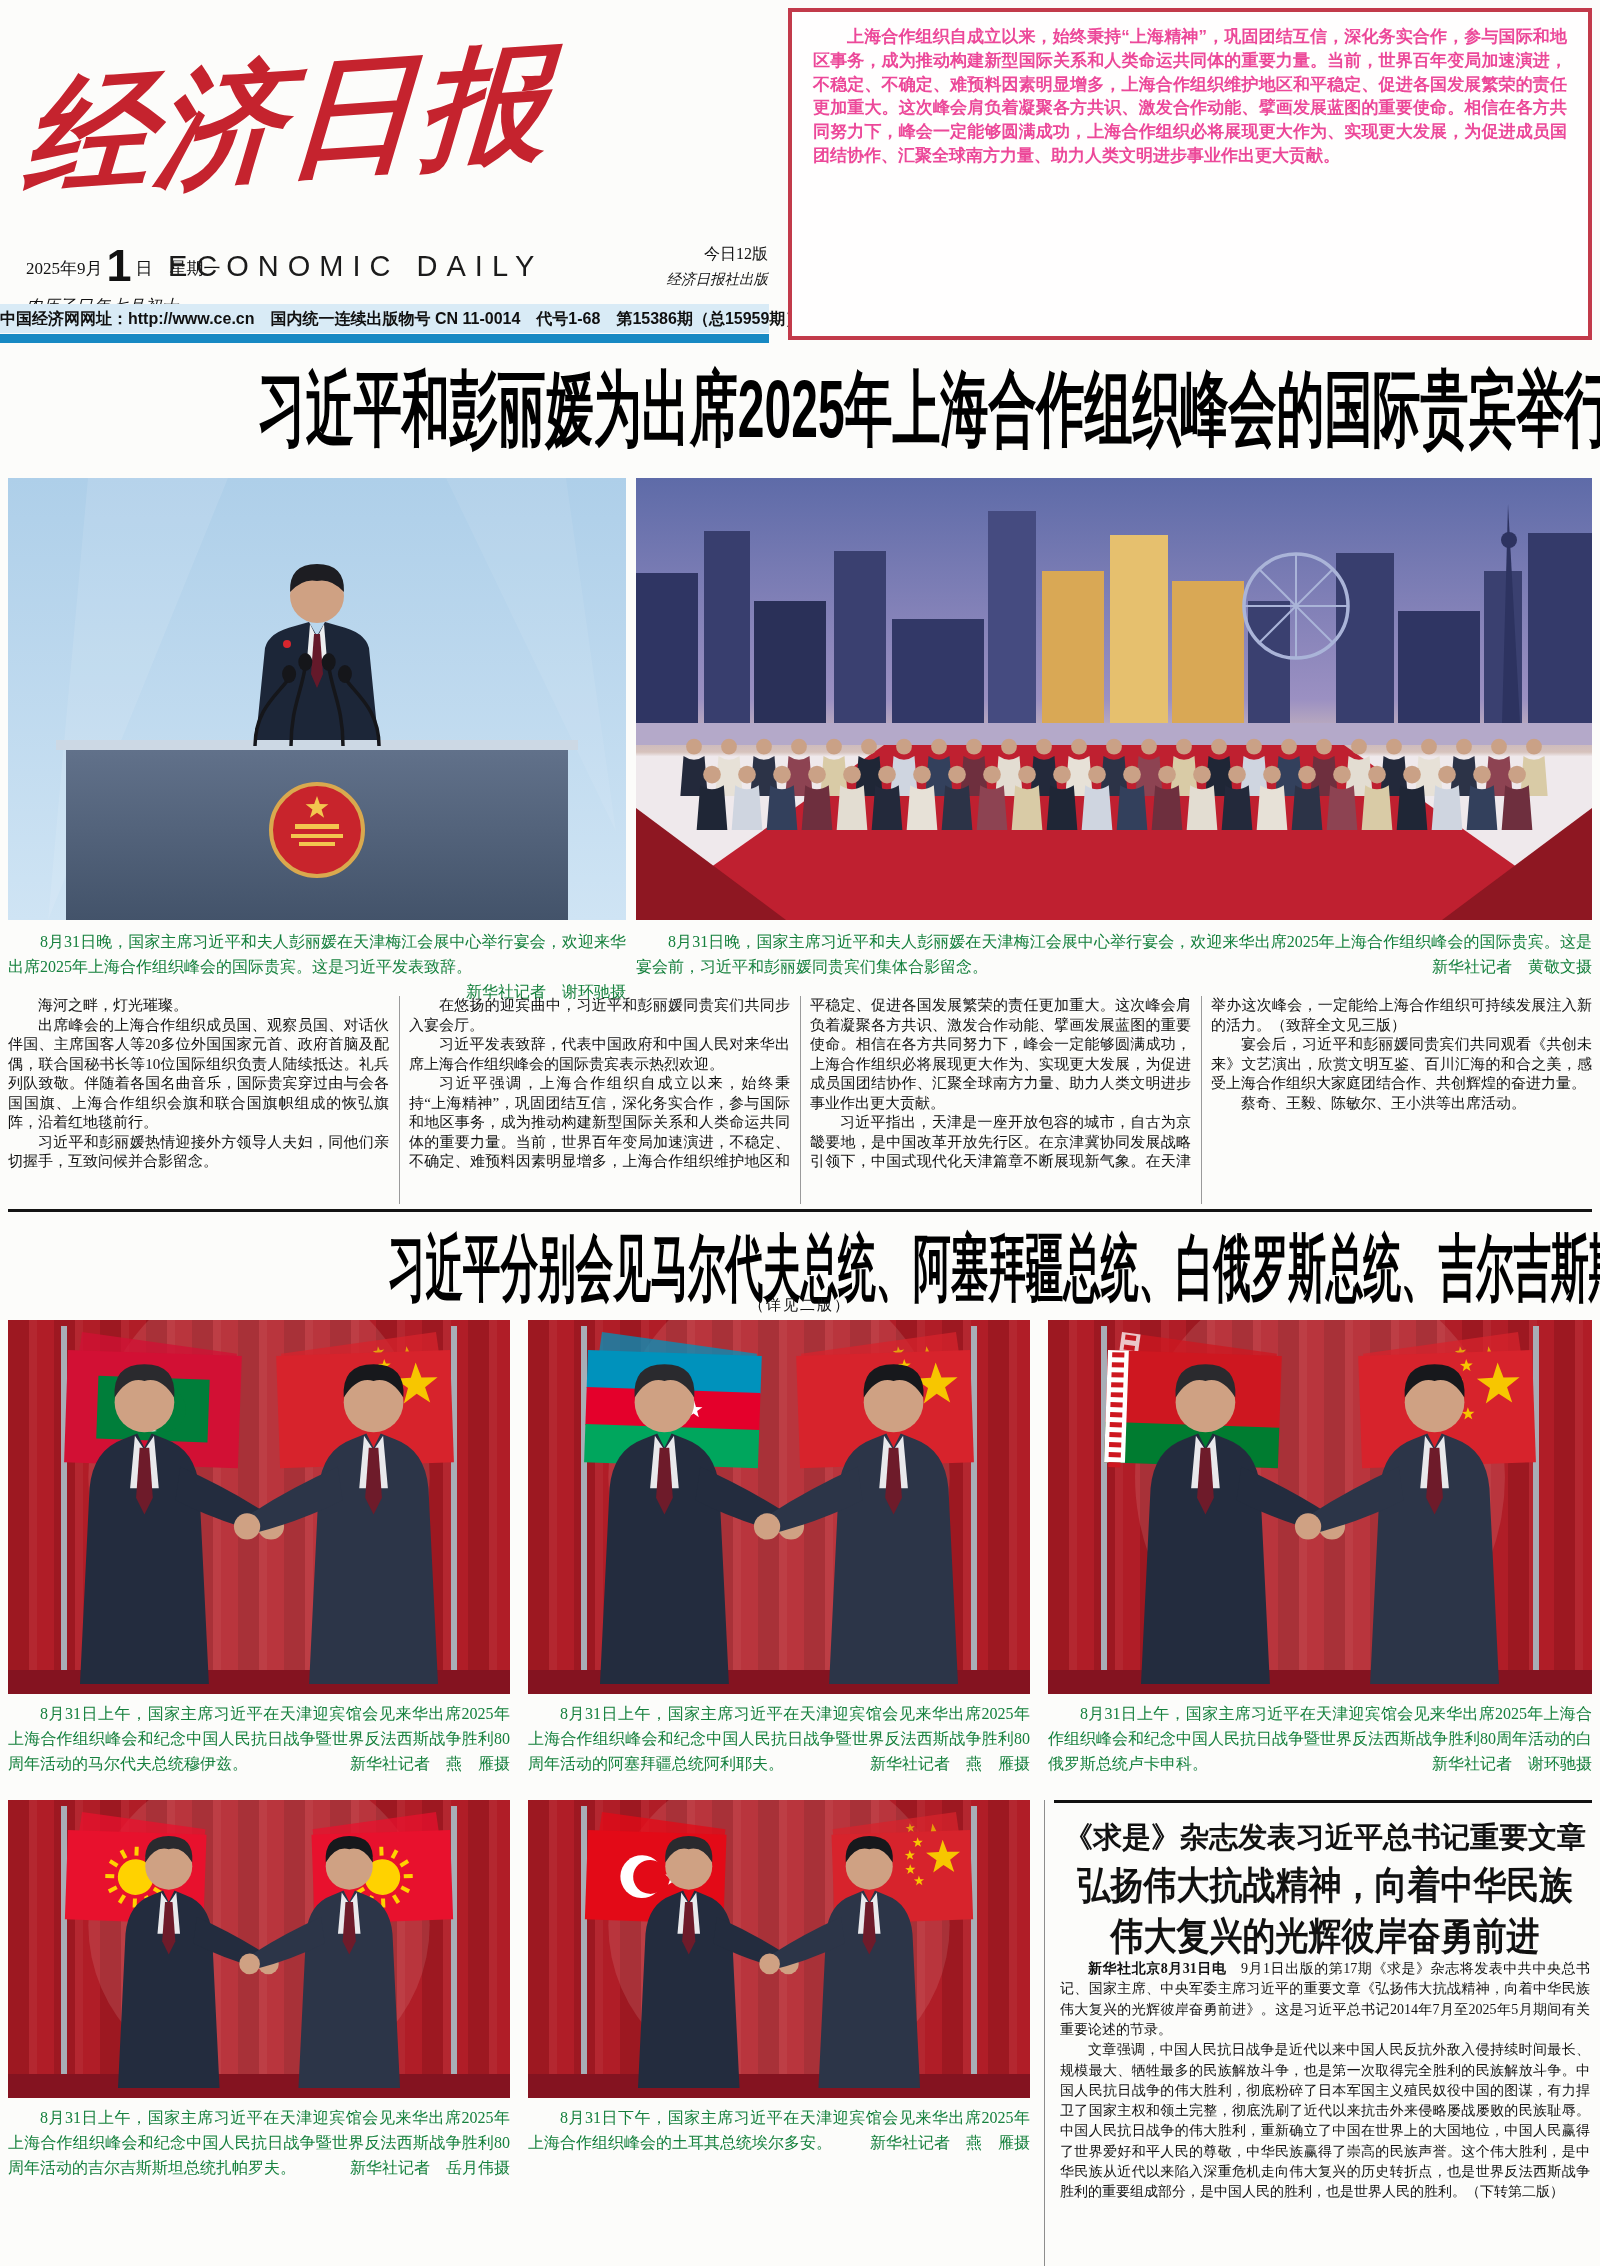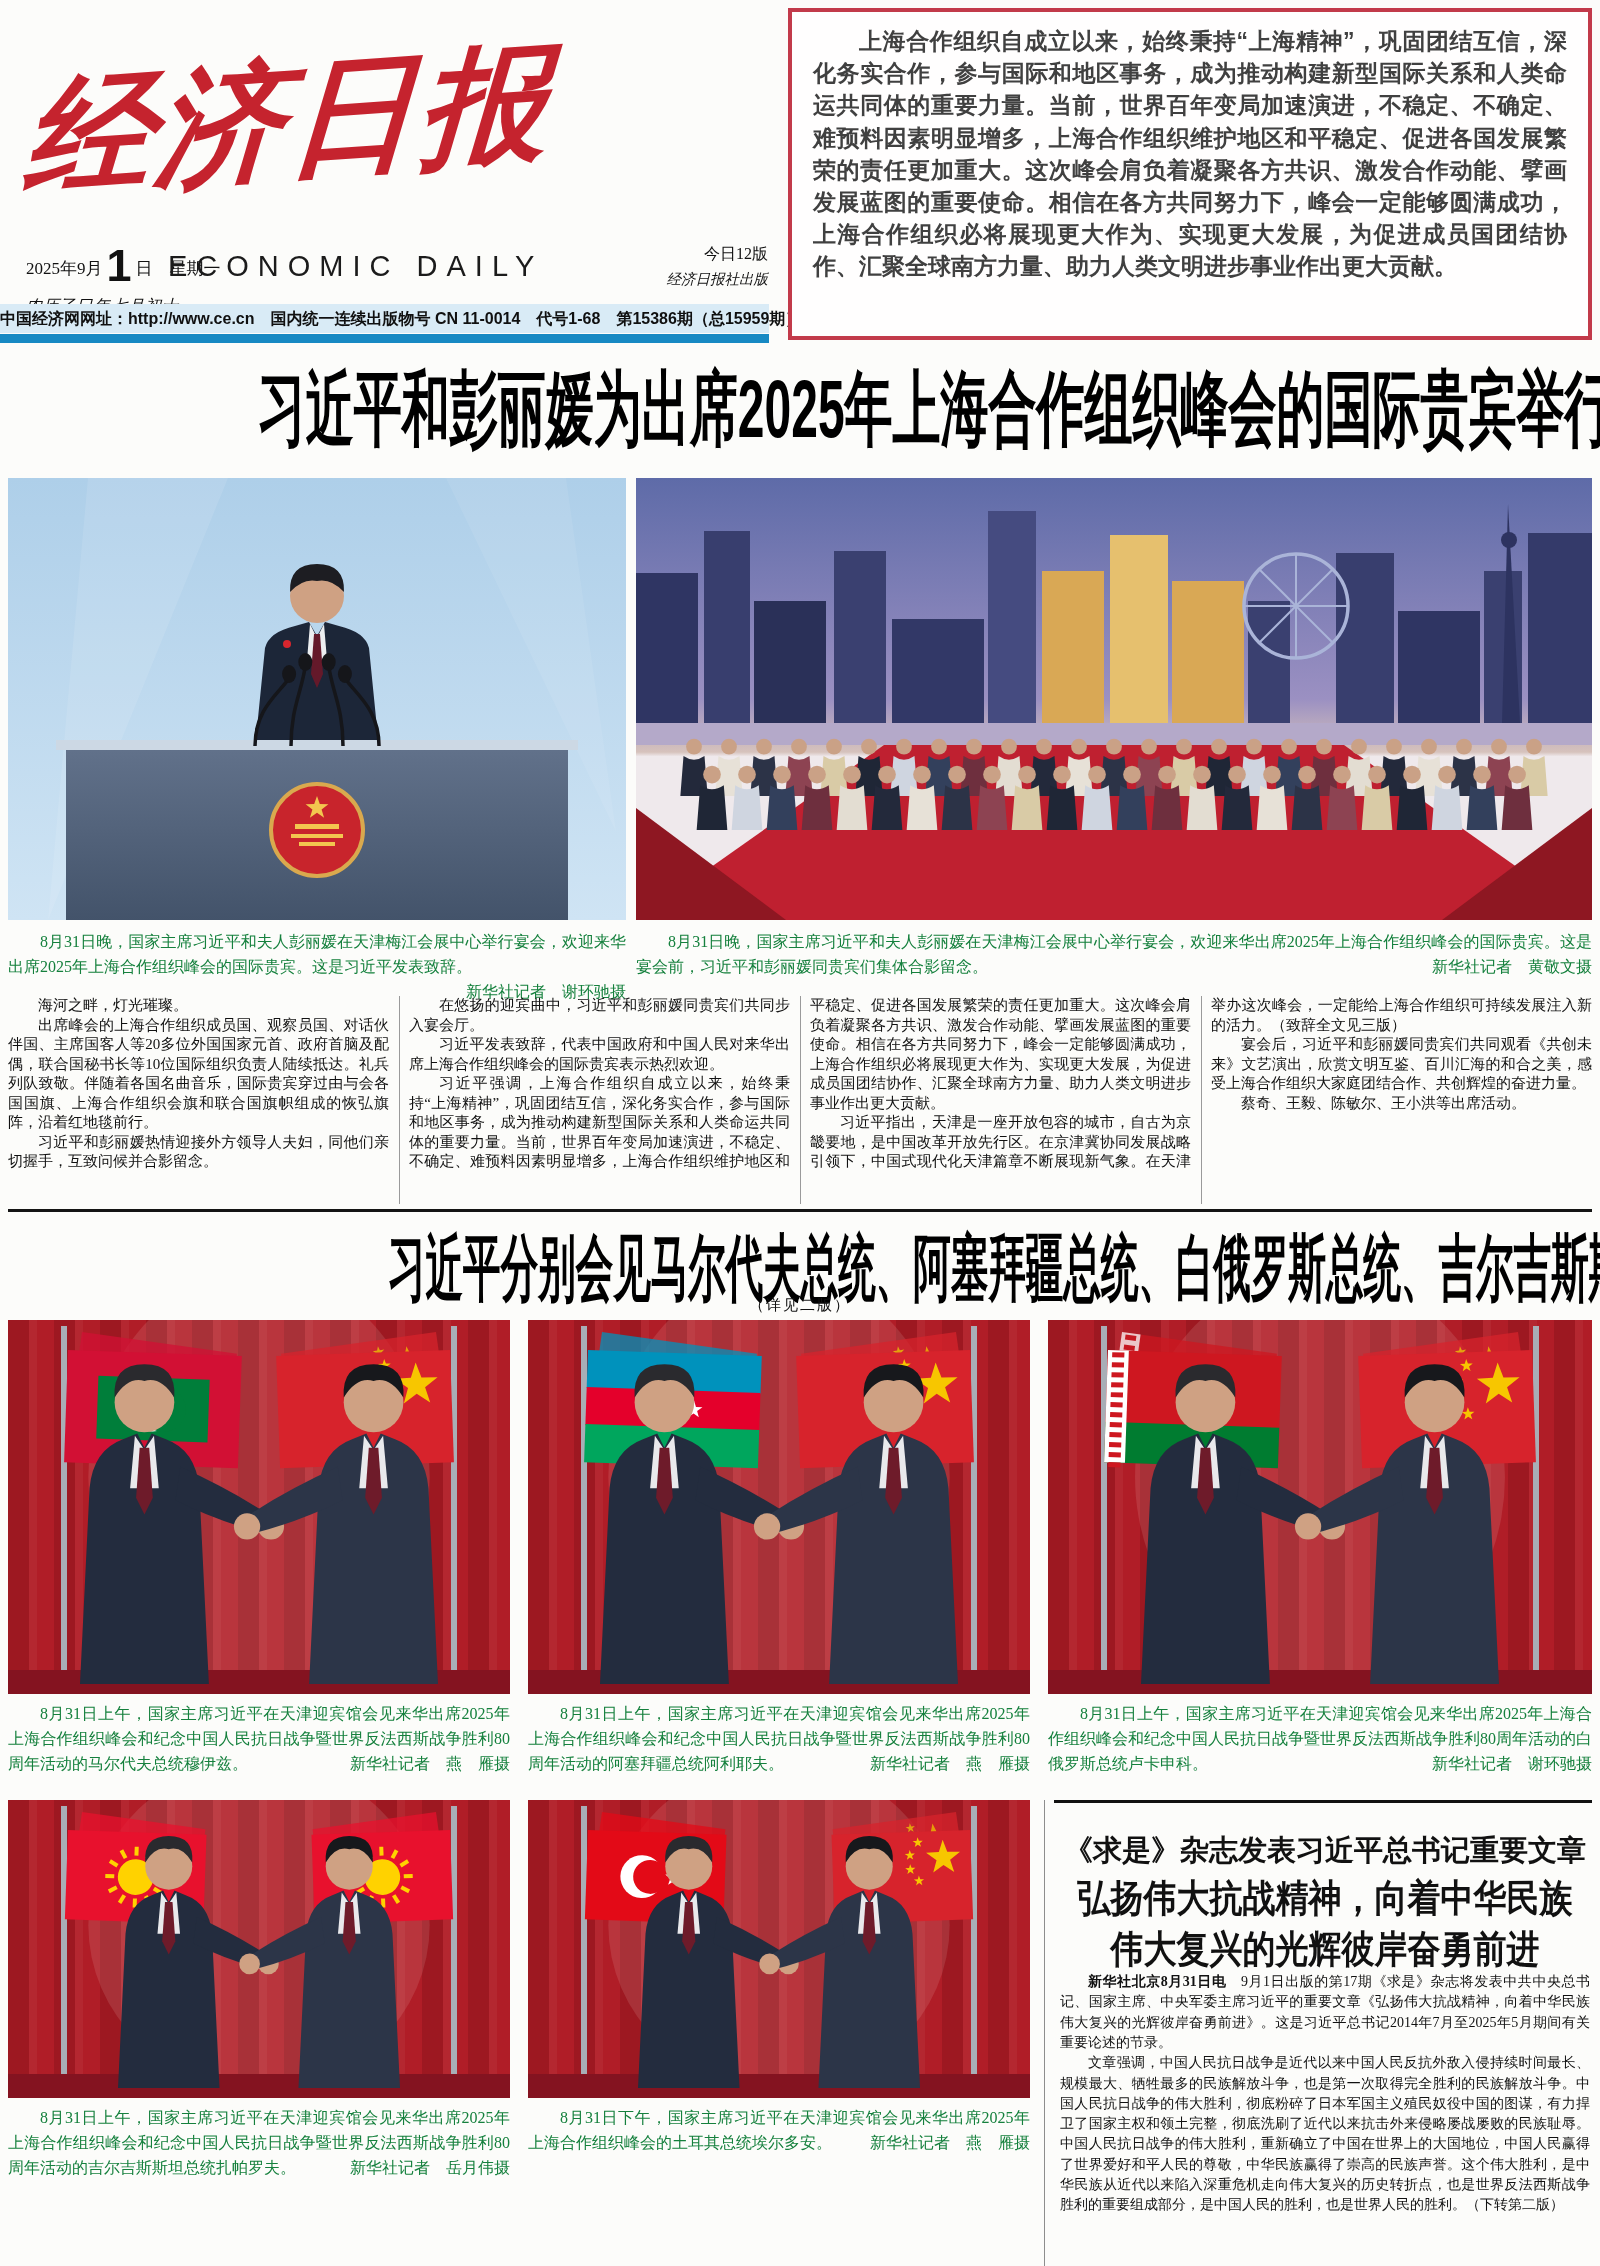--- a/index.html
+++ b/index.html
@@ -19,22 +19,22 @@
   .engname{left:168px;top:250px;width:430px;text-align:left;font-family:"Liberation Sans",sans-serif;
       font-size:29px;letter-spacing:9px;color:#1b1b1b;white-space:nowrap;}
   .right-meta{left:592px;top:244px;width:176px;text-align:right;font-size:16px;}
   .right-meta .pub{display:block;margin-top:5px;font-style:italic;font-size:14.5px;}
   .info-bar{left:0;top:304px;width:769px;height:29px;background:#d9ebf6;text-align:center;
       line-height:29px;font-family:"Liberation Sans",sans-serif;font-weight:bold;font-size:16px;color:#101010;
       white-space:nowrap;}
   .blue-line{left:0;top:334px;width:769px;height:9px;background:#1789c3;}
   .edit-box{left:788px;top:8px;width:804px;height:332px;border:4px solid #c23a4a;background:#fffefe;
       box-sizing:border-box;padding:13px 21px;}
-  .edit-box p{margin:0;color:#404040;font-family:"Liberation Sans",sans-serif;font-weight:bold;
-      font-size:23px;line-height:1.4;text-align:justify;text-indent:2em;}
+  .edit-box p{margin:0;color:#ec4899;font-family:"Liberation Sans",sans-serif;font-weight:bold;
+      font-size:17px;line-height:1.4;text-align:justify;text-indent:2em;}
 
   
   .h1wrap{left:0;top:354px;width:1600px;text-align:center;}
   .h1wrap span{display:inline-block;white-space:nowrap;font-family:"Liberation Sans",sans-serif;
       font-weight:900;font-size:64px;color:#000;transform:scale(0.75,1.28);transform-origin:center top;}
   .h2wrap{left:0;top:1220px;width:1600px;text-align:center;}
   .h2wrap span{display:inline-block;white-space:nowrap;font-family:"Liberation Sans",sans-serif;
       font-weight:900;font-size:56px;color:#000;transform:scale(0.67,1.30);transform-origin:center top;}
   .subnote{left:0;top:1296px;width:1600px;text-align:center;font-size:15px;letter-spacing:2px;}
 
@@ -48,21 +48,21 @@
   .cap-block .credit{float:right;white-space:nowrap;}
 
   
   .body-cols{left:8px;top:996px;width:1584px;height:208px;column-count:4;column-gap:20px;
       column-rule:1px solid #9a9a9a;font-size:15px;line-height:1.3;text-align:justify;overflow:hidden;}
   .body-cols p{margin:0;text-indent:2em;}
   .rule{position:absolute;background:#141414;}
 
   
   .qiushi{left:1054px;top:1800px;width:538px;height:466px;border-top:3px solid #111;box-sizing:border-box;
-      padding:20px 2px 0 6px;overflow:hidden;}
+      padding:7px 2px 0 6px;overflow:hidden;}
   .qiushi .kicker{text-align:center;font-family:"Liberation Sans",sans-serif;font-weight:bold;
       font-size:29px;margin:8px 0 2px;white-space:nowrap;}
   .qiushi .title{text-align:center;margin:2px 16px 12px;}
   .qiushi .title span{display:inline-block;font-family:"Liberation Sans",sans-serif;font-weight:900;
       font-size:33px;line-height:1.32;transform:scaleY(1.15);transform-origin:center top;}
   .qiushi .qbody p{margin:0;font-size:14px;line-height:1.45;text-align:justify;text-indent:2em;}
   .vdiv{left:1044px;top:1800px;width:1px;height:466px;background:#8d8d8d;}
 </style>
 </head>
 <body>

